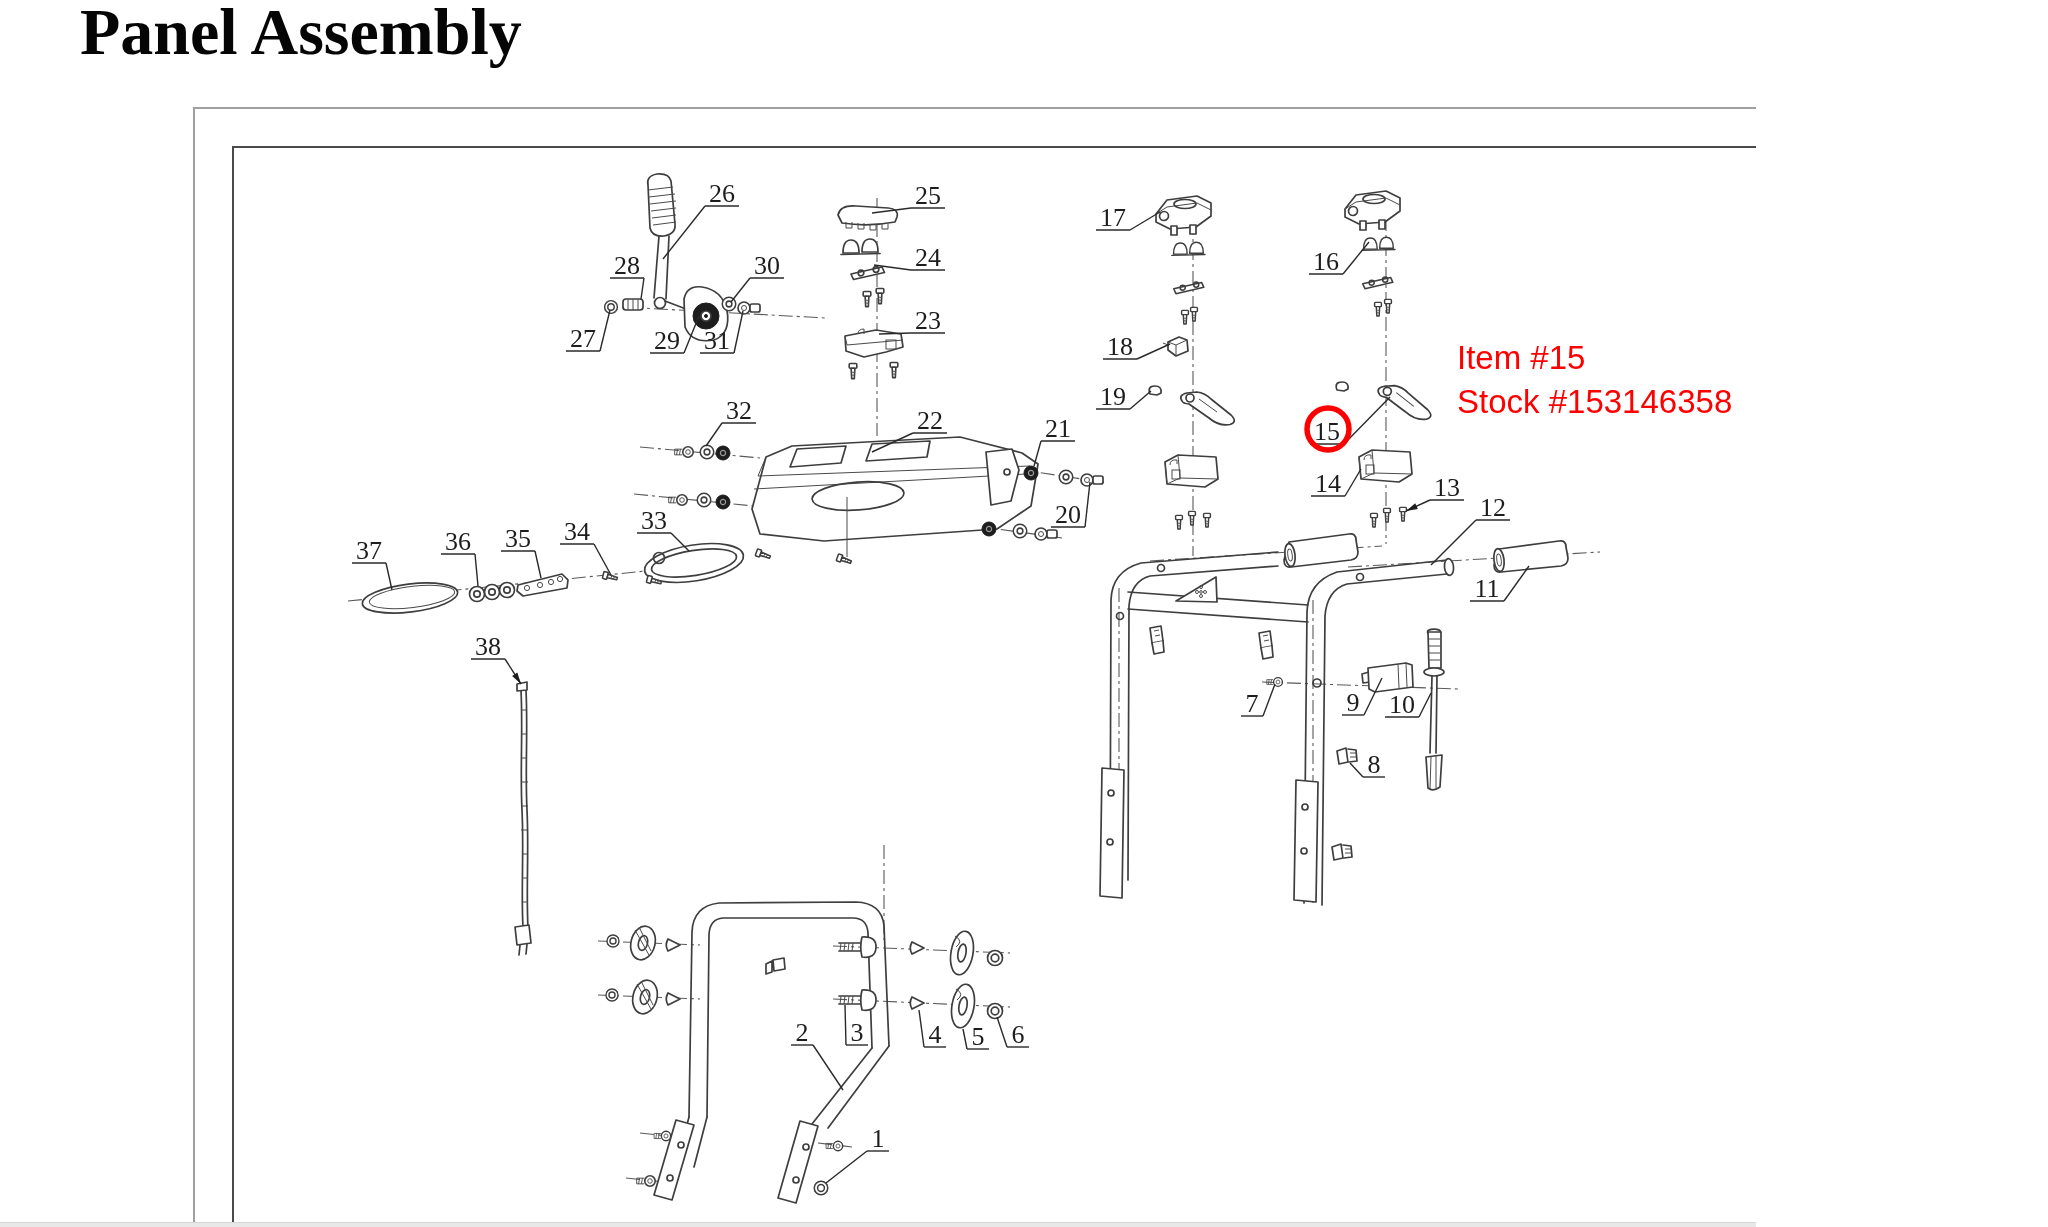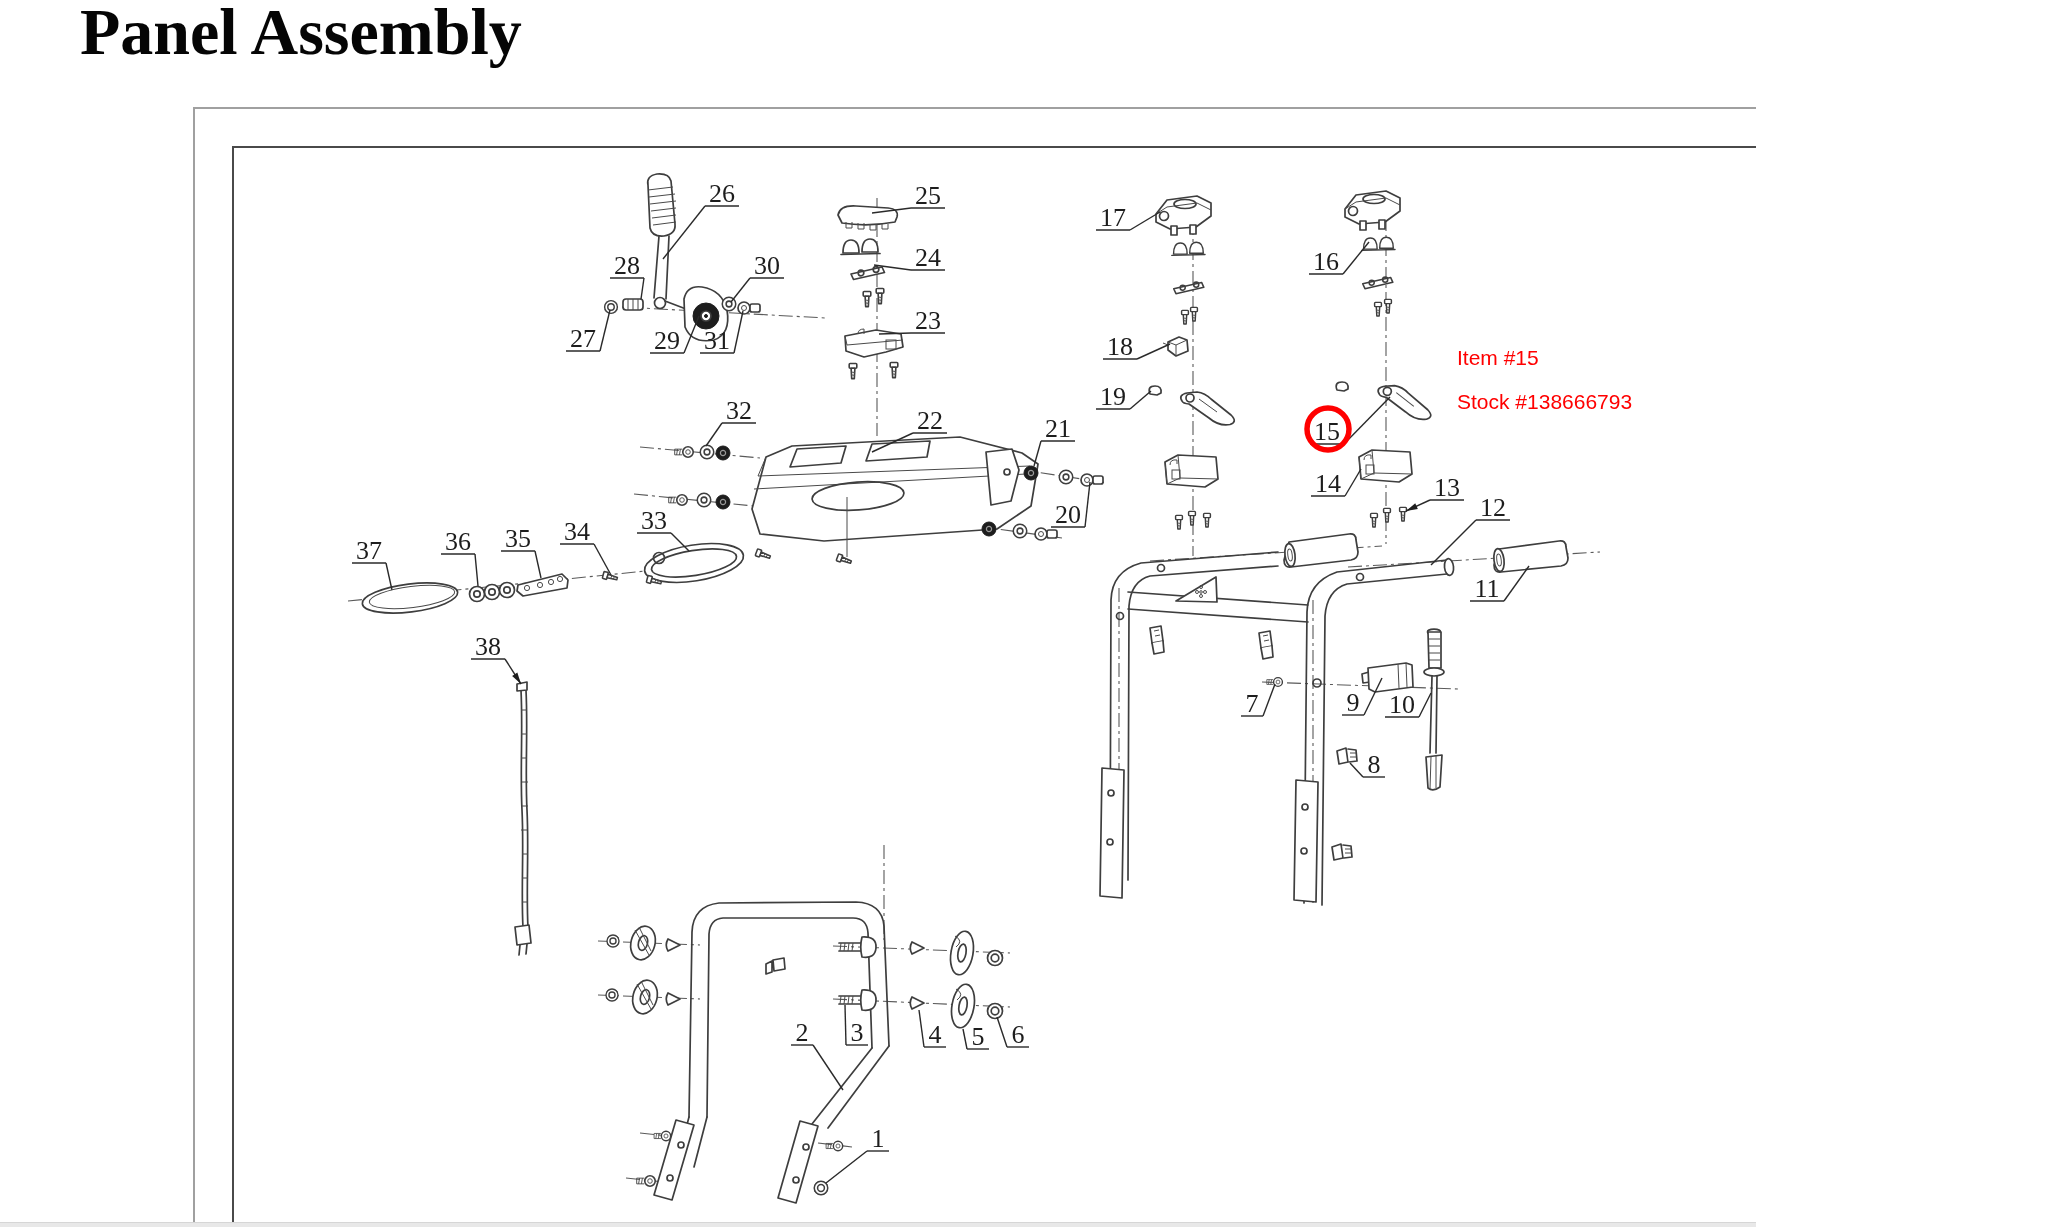--- a/index.html
+++ b/index.html
@@ -12,21 +12,21 @@
   #inner-frame{position:absolute;left:232px;top:146px;width:1570px;height:1101px;
          border:2px solid #4a4a4a;background:#fff;}
   #diagram-svg{position:absolute;left:0;top:0;}
   .plabel{font-family:"Liberation Serif",serif;font-size:26px;fill:#1d1d1d;text-anchor:middle;}
   .leader{stroke:#2a2a2a;stroke-width:1.4;fill:none;}
   .ln{stroke:#3e3e3e;stroke-width:1.7;fill:none;stroke-linecap:round;stroke-linejoin:round;}
   .lnf{stroke:#3e3e3e;stroke-width:1.7;fill:#ffffff;stroke-linecap:round;stroke-linejoin:round;}
   .thin{stroke:#4a4a4a;stroke-width:1;fill:none;}
   .axis{stroke:#5a5a5a;stroke-width:1.1;fill:none;stroke-dasharray:14 4 3 4;}
   .blk{fill:#1d1d1d;stroke:#1d1d1d;}
-  #annotation{position:absolute;left:1457px;top:336px;font-size:21px;line-height:44px;
+  #annotation{position:absolute;left:1457px;top:336px;font-size:33px;line-height:44px;
          font-family:"Liberation Sans",sans-serif;}
   #footer-bar{position:absolute;left:0;top:1222px;width:2048px;height:5px;background:#e8e8e8;
          border-top:1px solid #d6d6d6;}
 </style>
 </head>
 <body>
 
 <div id="stage">
   <h1 id="page-title">Panel Assembly</h1>
   <div id="outer-frame"></div>
@@ -538,17 +538,17 @@
         <line x1="471" y1="659" x2="505" y2="659" class="leader"></line>
         <line x1="505" y1="659" x2="521" y2="684" class="leader"></line>
         <text x="488" y="655" class="plabel">38</text>
         <polygon points="521,684 517.3471460795016,672.5694856530645 512.1503877629007,675.8954109756891" fill="#1d1d1d"></polygon>
       </g>
       <circle cx="1328" cy="429" r="21" fill="none" stroke="#ff0000" stroke-width="5.5"></circle>
     </svg>
 
   <div id="annotation" style="color: rgb(255, 0, 0);">
     <div>Item #15</div>
-    <div>Stock #138666793</div>
+    <div>Stock #153146358</div>
   </div>
 
   <div id="footer-bar" style="background: rgb(232, 232, 232);"></div>
 </div>
 
 </body></html>

